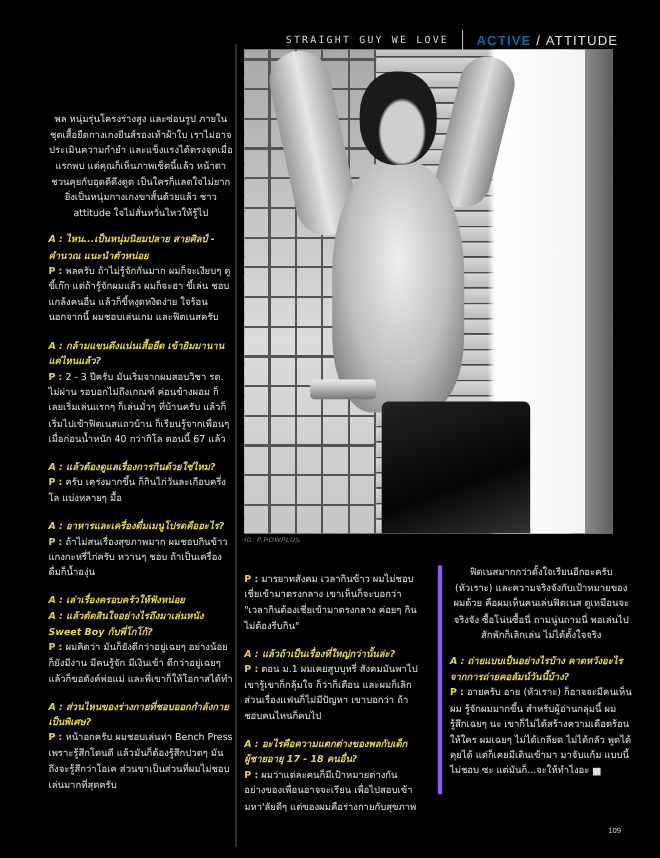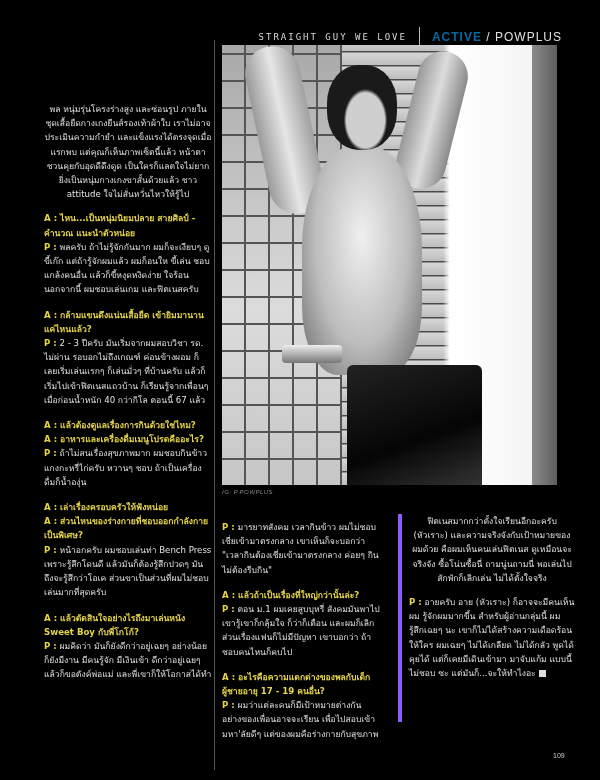--- a/index.html
+++ b/index.html
@@ -61,36 +61,36 @@
     font-family:"Liberation Sans", sans-serif; font-style:italic; font-size:6px; color:#888; letter-spacing:0.5px;
   }
 
   .col { position:absolute; font-family:"DejaVu Sans", sans-serif; font-size:8.6px; line-height:14.2px; color:#e2e2e2; }
   .col1 { left:44px; top:102px; width:168px; }
   .col2 { left:222px; top:520px; width:160px; }
   .col3 { left:398px; top:514px; width:166px; padding-left:7px; border-left:4px solid #8b5cf6; height:208px; }
   .col2-rule { position:absolute; left:214px; top:40px; width:1px; height:730px; background:#555; }
 
   .p { margin:0 0 10px 0;text-align:center; }
-  .q { color:#e6d44a; font-weight:bold; margin:0; }
+  .q { color:#e6d44a; font-weight:bold; margin:0;font-style:italic; }
   .q .lbl, .a .lbl { color:#e6d44a; font-weight:bold; }
   .a { margin:0 0 11px 0; }
   .end-mark { display:inline-block; width:7px; height:7px; background:#ddd; margin-left:3px; vertical-align:middle; }
   .page-num { position:absolute; left:553px; top:752px; font-size:7px; color:#cfcfcf; font-family:"Liberation Sans", sans-serif; }
 </style>
 </head>
 <body>
 
 <div class="header">
   <span>STRAIGHT GUY WE LOVE</span>
   <span class="sep"></span>
   <span class="section">
     <span class="active">ACTIVE</span>
     <span class="slash">/</span>
-    <span class="attitude">POWPLUS</span>
+    <span class="attitude">ATTITUDE</span>
   </span>
 </div>
 
 <div class="col2-rule"></div>
 
 <div class="photo">
   <div class="tiles"></div>
   <div class="window"></div>
   <div class="frame"></div>
   <div class="arm-left"></div>
@@ -100,60 +100,62 @@
   <div class="faucet"></div>
   <div class="shorts"></div>
 </div>
 <div class="credit">IG: P.POWPLUS</div>
 
 <div class="col col1">
   <p class="p">พล หนุ่มรุ่นโครงร่างสูง และซ่อนรูป ภายในชุดเสื้อยืดกางเกงยีนส์รองเท้าผ้าใบ เราไม่อาจประเมินความกำยำ และแข็งแรงได้ตรงจุดเมื่อแรกพบ แต่คุณก็เห็นภาพเซ็ตนี้แล้ว หน้าตาชวนคุยกับอุดดีดึงดูด เป็นใครก็แลตใจไม่ยาก ยิ่งเป็นหนุ่มกางเกงขาสั้นด้วยแล้ว ชาว attitude ใจไม่สั่นหวั่นไหวให้รู้ไป</p>
 
   <div>
     <p class="q"><span class="lbl">A :</span> <span>ไหน...เป็นหนุ่มนิยมปลาย สายศิลป์ - คำนวณ แนะนำตัวหน่อย</span></p>
-    <p class="a"><span class="lbl">P :</span> <span>พลครับ ถ้าไม่รู้จักกันมาก ผมก็จะเงียบๆ ดูขี้เก๊ก แต่ถ้ารู้จักผมแล้ว ผมก็อนให ขี้เล่น ชอบแกล้งคนอื่น แล้วก็ขี้หงุดหงิดง่าย ใจร้อน นอกจากนี้ ผมชอบเล่นเกม และฟิตเนสครับ</span></p>
+    <p class="a"><span class="lbl">P :</span> <span>พลครับ ถ้าไม่รู้จักกันมาก ผมก็จะเงียบๆ ดูขี้เก๊ก แต่ถ้ารู้จักผมแล้ว ผมก็จะฮา ขี้เล่น ชอบแกล้งคนอื่น แล้วก็ขี้หงุดหงิดง่าย ใจร้อน นอกจากนี้ ผมชอบเล่นเกม และฟิตเนสครับ</span></p>
   </div>
   <div>
     <p class="q"><span class="lbl">A :</span> <span>กล้ามแขนดึงแน่นเสื้อยืด เข้ายิมมานานแค่ไหนแล้ว?</span></p>
     <p class="a"><span class="lbl">P :</span> <span>2 - 3 ปีครับ มันเริ่มจากผมสอบวิชา รด. ไม่ผ่าน รอบอกไม่ถึงเกณฑ์ ค่อนข้างผอม ก็เลยเริ่มเล่นแรกๆ ก็เล่นมั่วๆ ที่บ้านครับ แล้วก็เริ่มไปเข้าฟิตเนสแถวบ้าน ก็เรียนรู้จากเพื่อนๆ เมื่อก่อนน้ำหนัก 40 กว่ากิโล ตอนนี้ 67 แล้ว</span></p>
   </div>
   <div>
     <p class="q"><span class="lbl">A :</span> <span>แล้วต้องดูแลเรื่องการกินด้วยใช่ไหม?</span></p>
+    <p class="a"><span class="lbl">P :</span> <span>ครับ เคร่งมากขึ้น ก็กินไก่วันละเกือบครึ่งโล แบ่งหลายๆ มื้อ</span></p>
   </div>
   <div>
     <p class="q"><span class="lbl">A :</span> <span>อาหารและเครื่องดื่มเมนูโปรดคืออะไร?</span></p>
     <p class="a"><span class="lbl">P :</span> <span>ถ้าไม่สนเรื่องสุขภาพมาก ผมชอบกินข้าวแกงกะหรี่ไก่ครับ หวานๆ ชอบ ถ้าเป็นเครื่องดื่มก็น้ำองุ่น</span></p>
   </div>
   <div>
     <p class="q"><span class="lbl">A :</span> <span>เล่าเรื่องครอบครัวให้ฟังหน่อย</span></p>
   </div>
   <div>
+    <p class="q"><span class="lbl">A :</span> <span>แล้วตัดสินใจอย่างไรถึงมาเล่นหนัง Sweet Boy กับพี่โกโก้?</span></p>
+    <p class="a"><span class="lbl">P :</span> <span>ผมคิดว่า มันก็ยังดีกว่าอยู่เฉยๆ อย่างน้อยก็ยังมีงาน มีคนรู้จัก มีเงินเข้า ดีกว่าอยู่เฉยๆ แล้วก็ขอตังค์พ่อแม่ และพี่เขาก็ให้โอกาสได้ทำ</span></p>
+  </div>
+  <div>
     <p class="q"><span class="lbl">A :</span> <span>ส่วนไหนของร่างกายที่ชอบออกกำลังกายเป็นพิเศษ?</span></p>
     <p class="a"><span class="lbl">P :</span> <span>หน้าอกครับ ผมชอบเล่นท่า Bench Press เพราะรู้สึกโดนดี แล้วมันก็ต้องรู้สึกปวดๆ มันถึงจะรู้สึกว่าโอเค ส่วนขาเป็นส่วนที่ผมไม่ชอบเล่นมากที่สุดครับ</span></p>
-  </div>
-  <div>
-    <p class="q"><span class="lbl">A :</span> <span>แล้วตัดสินใจอย่างไรถึงมาเล่นหนัง Sweet Boy กับพี่โกโก้?</span></p>
-    <p class="a"><span class="lbl">P :</span> <span>ผมคิดว่า มันก็ยังดีกว่าอยู่เฉยๆ อย่างน้อยก็ยังมีงาน มีคนรู้จัก มีเงินเข้า ดีกว่าอยู่เฉยๆ แล้วก็ขอตังค์พ่อแม่ และพี่เขาก็ให้โอกาสได้ทำ</span></p>
   </div>
 </div>
 
 <div class="col col2">
   <div>
     <p class="a"><span class="lbl">P :</span> <span>มารยาทสังคม เวลากินข้าว ผมไม่ชอบเชี่ยเข้ามาตรงกลาง เขาเห็นก็จะบอกว่า "เวลากินต้องเชี่ยเข้ามาตรงกลาง ค่อยๆ กิน ไม่ต้องรีบกิน"</span></p>
   </div>
   <div>
     <p class="q"><span class="lbl">A :</span> <span>แล้วถ้าเป็นเรื่องที่ใหญ่กว่านั้นล่ะ?</span></p>
     <p class="a"><span class="lbl">P :</span> <span>ตอน ม.1 ผมเคยสูบบุหรี่ สังคมมันพาไป เขารู้เขาก็กลุ้มใจ ก็ว่าก็เตือน และผมก็เลิก ส่วนเรื่องแฟนก็ไม่มีปัญหา เขาบอกว่า ถ้าชอบคนไหนก็คบไป</span></p>
   </div>
   <div>
-    <p class="q"><span class="lbl">A :</span> <span>อะไรคือความแตกต่างของพลกับเด็กผู้ชายอายุ 17 - 19 คนอื่น?</span></p>
+    <p class="q"><span class="lbl">A :</span> <span>อะไรคือความแตกต่างของพลกับเด็กผู้ชายอายุ 17 - 18 คนอื่น?</span></p>
     <p class="a" style="max-height:43px;overflow:hidden;"><span class="lbl">P :</span> <span>ผมว่าแต่ละคนก็มีเป้าหมายต่างกัน อย่างของเพื่อนอาจจะเรียน เพื่อไปสอบเข้ามหา'ลัยดีๆ แต่ของผมคือร่างกายกับสุขภาพ คือผมตั้งใจฟิตเนสมากกว่าตั้งใจเรียนอีกอะครับ (หัวเราะ) และความจริงจังกับเป้าหมายของผมด้วย คือผมเห็นคนเล่นฟิตเนส ดูเหมือนจะจริงจัง ซื้อโน่นซื้อนี่ ถามนู่นถามนี่ พอเล่นไปสักพักก็เลิกเล่น ไม่ได้ตั้งใจจริง</span></p>
   </div>
 </div>
 
 <div class="col col3">
   <p class="p">ฟิตเนสมากกว่าตั้งใจเรียนอีกอะครับ (หัวเราะ) และความจริงจังกับเป้าหมายของผมด้วย คือผมเห็นคนเล่นฟิตเนส ดูเหมือนจะจริงจัง ซื้อโน่นซื้อนี่ ถามนู่นถามนี่ พอเล่นไปสักพักก็เลิกเล่น ไม่ได้ตั้งใจจริง</p>
   <div>
+    <p class="q"><span class="lbl">A :</span> <span>ถ่ายแบบเป็นอย่างไรบ้าง คาดหวังอะไรจากการถ่ายคอลัมน์วันนี้บ้าง?</span></p>
     <p class="a"><span class="lbl">P :</span> <span>อายครับ อาย (หัวเราะ) ก็อาจจะมีคนเห็นผม รู้จักผมมากขึ้น สำหรับผู้อ่านกลุ่มนี้ ผมรู้สึกเฉยๆ นะ เขาก็ไม่ได้สร้างความเดือดร้อนให้ใคร ผมเฉยๆ ไม่ได้เกลียด ไม่ได้กลัว พูดได้ คุยได้ แต่ก็เคยมีเดินเข้ามา มาจับแก้ม แบบนี้ไม่ชอบ ซะ แต่มันก็...จะให้ทำไงอะ</span><span class="end-mark"></span></p>
   </div>
 </div>
 
 <div class="page-num">109</div>
 
 </body></html>

